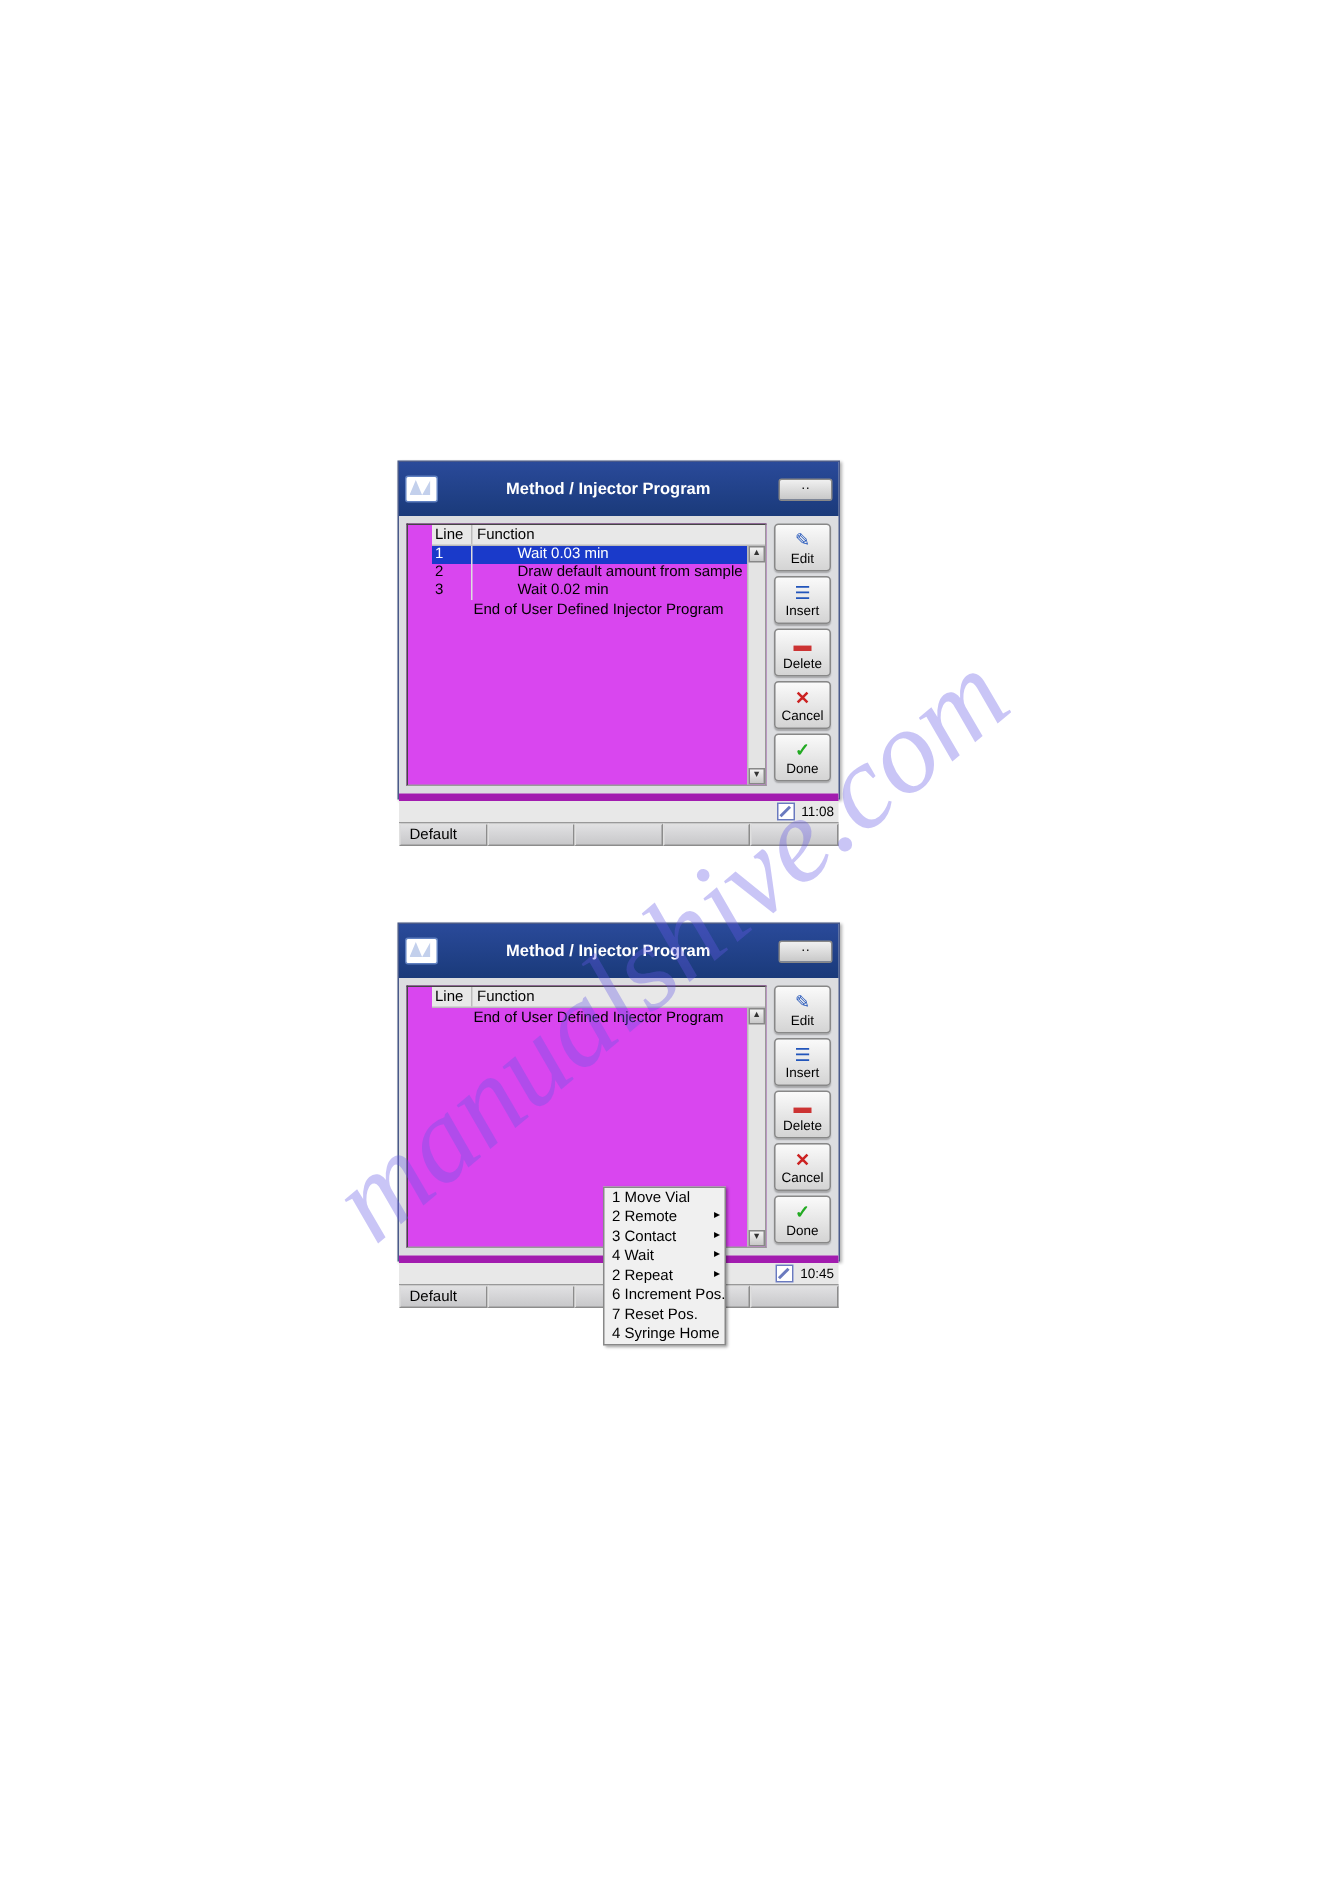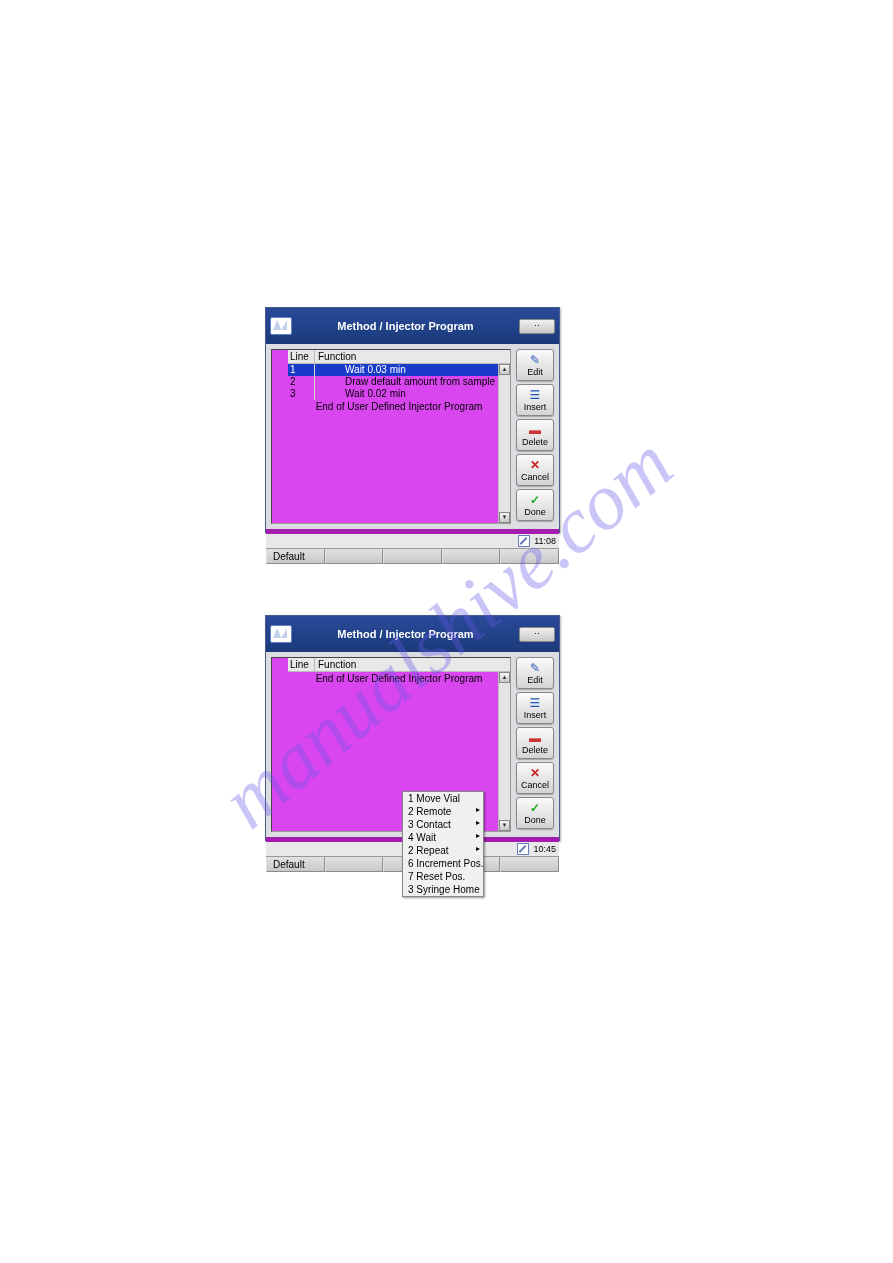--- a/index.html
+++ b/index.html
@@ -374,21 +374,21 @@
     </div>
 
     <div class="popup popup2">
       <div class="popup-item">1 Move Vial</div>
       <div class="popup-item arrow">2 Remote</div>
       <div class="popup-item arrow">3 Contact</div>
       <div class="popup-item arrow">4 Wait</div>
       <div class="popup-item arrow">2 Repeat</div>
       <div class="popup-item">6 Increment Pos.</div>
       <div class="popup-item">7 Reset Pos.</div>
-      <div class="popup-item">3 Syringe Home</div>
+      <div class="popup-item">4 Syringe Home</div>
     </div>
 
   </div>
   <div class="status-row">
     <span class="status-icon"></span>
     <span>10:45</span>
   </div>
   <div class="footer-tabs">
     <div class="footer-tab">Default</div>
     <div class="footer-tab"></div>

